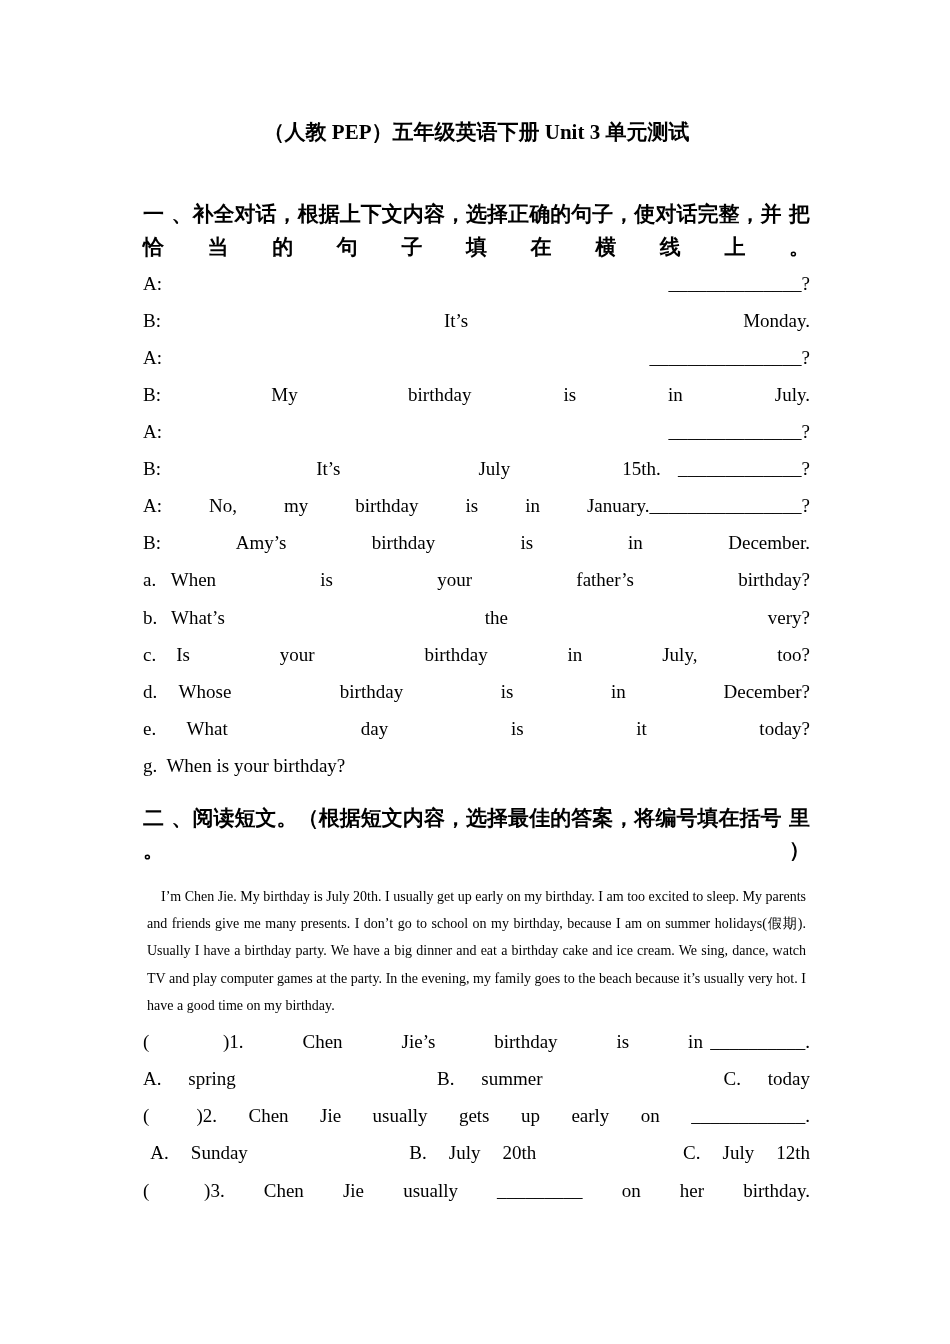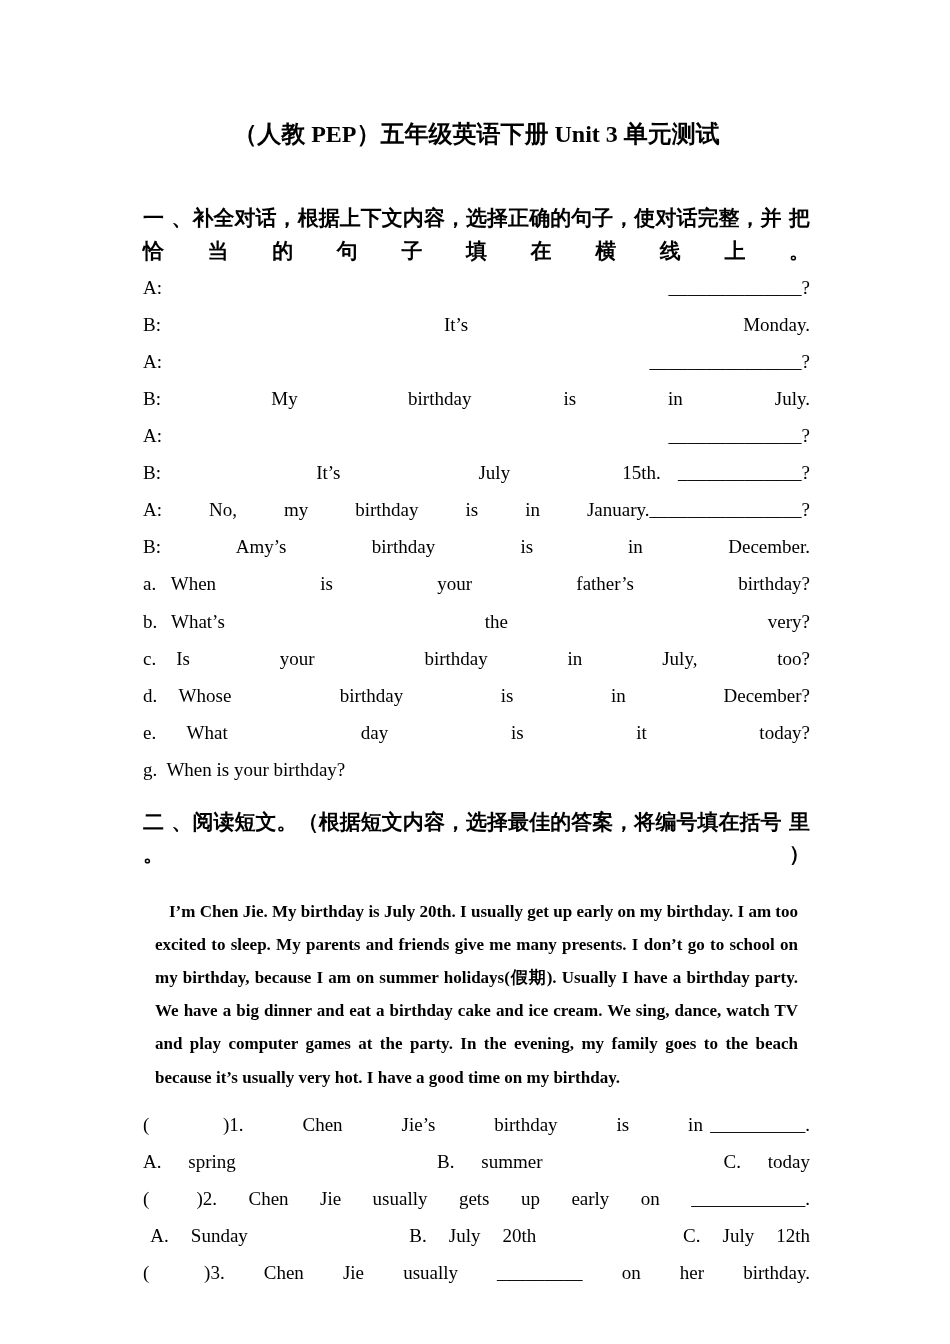--- a/index.html
+++ b/index.html
@@ -16,21 +16,21 @@
     overflow: hidden;
   }
   .page {
     box-sizing: border-box;
     width: 950px;
     height: 1344px;
     padding: 118px 140px 0 143px;
   }
   .doc-title {
     text-align: center;
-    font-size: 24px;
+    font-size: 21px;
     font-weight: bold;
     font-family: "Liberation Serif", serif;
     letter-spacing: 0px;
     margin: 0 0 52px 0;
   }
   .section-heading {
     font-size: 21px;
     font-weight: bold;
     font-family: "DejaVu Sans", sans-serif;
     line-height: 1.55;
@@ -43,26 +43,25 @@
     line-height: 1.95;
     margin: 0;
     text-align: justify;
     text-align-last: justify;
     white-space: pre-wrap;
   }
   .line.plain {
     text-align-last: left;
   }
   .para {
-    font-size: 17px;
+    font-size: 14px;
     line-height: 1.95;
-    margin: 12px;
+    margin: 4px;
     text-align: justify;
     text-indent: 14px;
-    font-weight: bold;
   }
   .spacer-18 { height: 18px; }
   .spacer-10 { height: 10px; }
 </style>
 </head>
 <body>
 
 <div class="page">
 
   <div class="doc-title">（人教 PEP）五年级英语下册 Unit 3 单元测试</div>

